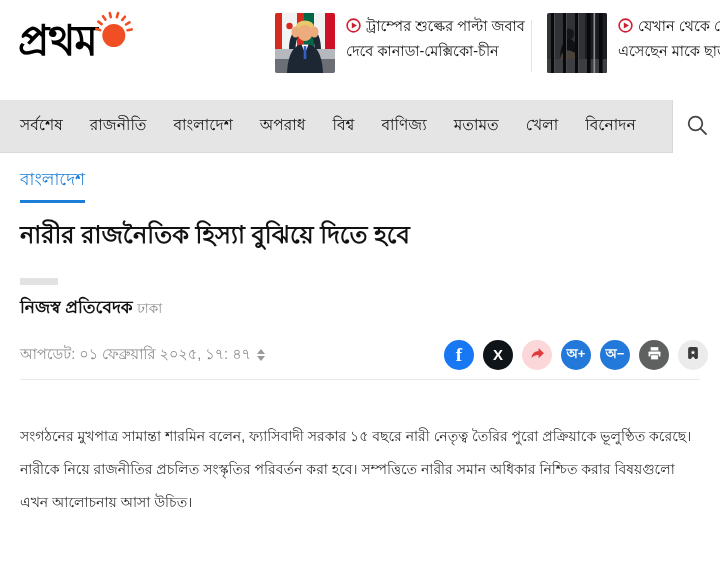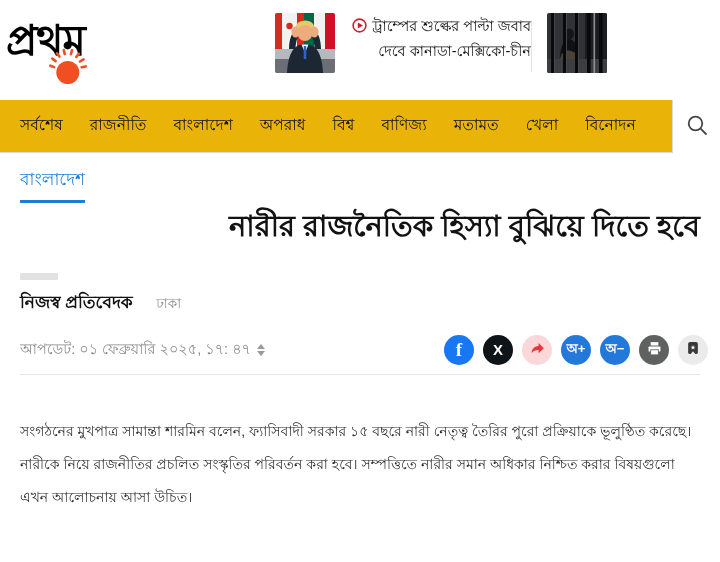--- a/index.html
+++ b/index.html
@@ -5,52 +5,52 @@
   * { margin:0; padding:0; box-sizing:border-box; }
   html,body { background:#fff; }
   #page {
     position:relative; width:720px; height:562px; overflow:hidden;
     background:#fff; font-family:"Liberation Sans","DejaVu Sans",sans-serif;
     color:#121212;
   }
 
   
   .site-header { position:absolute; left:0; top:0; width:720px; height:100px; background:#fff; }
-  .logo { position:absolute; left:6px; top:18px; display:flex; align-items:flex-end; cursor:pointer;flex-direction:column; }
+  .logo { position:absolute; left:18px; top:18px; display:flex; align-items:center; cursor:pointer; }
   .logo-word { font-size:42px; font-weight:700; color:#000; line-height:1.1; letter-spacing:-1px; }
   .logo-sun { margin:-16px -3px 0 -3px; }
 
-  .teaser { position:absolute; top:13px; display:flex;text-align:right; }
+  .teaser { position:absolute; top:13px; display:flex; }
   .teaser-1 { left:275px; }
   .teaser-2 { left:547px; }
   .teaser-img { width:60px; height:60px; flex:none; border-radius:2px; overflow:hidden; }
   .teaser-text { margin-left:11px; padding-top:2px; font-size:14.5px; line-height:23px; color:#121212; cursor:pointer; }
   .teaser-1 .teaser-text { width:185px; }
   .teaser-2 .teaser-text { width:230px; white-space:nowrap; }
   .play-icon { display:inline-block; vertical-align:-2px; margin-right:5px; }
   .header-divider { position:absolute; left:531px; top:20px; width:1px; height:52px; background:#e3e3e3; }
 
   
-  .nav { position:absolute; left:0; top:100px; width:720px; height:53px; border-bottom:1px solid #d9d9d9; background:#eab308; }
+  .nav { position:absolute; left:0; top:100px; width:720px; height:53px; border-bottom:1px solid #d9d9d9; background:#e5e5e5; }
   .nav-items { display:flex; align-items:center; gap:27px; height:52px; padding-left:20px;
                width:655px; overflow:hidden; white-space:nowrap; }
   .nav-item { font-size:15.5px; color:#121212; cursor:pointer; flex:none; }
   .nav-search { position:absolute; right:0; top:0; width:48px; height:53px; background:#fff;
                 border-left:1px solid #d9d9d9; display:flex; align-items:center; justify-content:center; cursor:pointer; }
 
   
   .content { position:absolute; left:0; top:153px; width:720px; padding:0 20px; }
   .category-link { display:inline-block; margin-top:13px; font-size:17px; color:#1d7ed8; cursor:pointer; }
   .category-link::after { content:""; display:block; height:3px; background:#1d7ed8; margin-top:6px; }
   .kicker { margin-top:31px; font-size:17px; color:#767676; }
-  .headline { margin-top:3px; font-size:29px; font-weight:700; color:#121212; line-height:1.4;text-align:right; }
+  .headline { margin-top:15px; font-size:24px; font-weight:700; color:#121212; line-height:1.4; }
   .grey-bar { margin-top:26px; width:38px; height:7px; background:#e2e2e2; border-radius:1px; }
   .byline { margin-top:9px; }
   .author { font-size:17px; font-weight:700; color:#121212; }
-  .location { font-size:13.5px; color:#8a8a8a; margin-left:19px; }
+  .location { font-size:13.5px; color:#8a8a8a; margin-left:0; }
 
   .meta-row { margin-top:18px; display:flex; align-items:center; justify-content:space-between; }
   .updated { font-size:14.5px; color:#8a8a8a; display:flex; align-items:center;text-align:center; }
   .sort-toggle { display:inline-flex; flex-direction:column; gap:2px; margin-left:6px; cursor:pointer; }
   .tri-up { width:0; height:0; border-left:4px solid transparent; border-right:4px solid transparent; border-bottom:5px solid #9a9a9a; }
   .tri-down { width:0; height:0; border-left:4px solid transparent; border-right:4px solid transparent; border-top:5px solid #9a9a9a; }
 
   .share-row { display:flex; align-items:center; gap:9px; margin-right:-8px; }
   .share-btn { width:30px; height:30px; border-radius:50%; border:none; display:flex;
                align-items:center; justify-content:center; cursor:pointer; padding:0; flex:none; }

